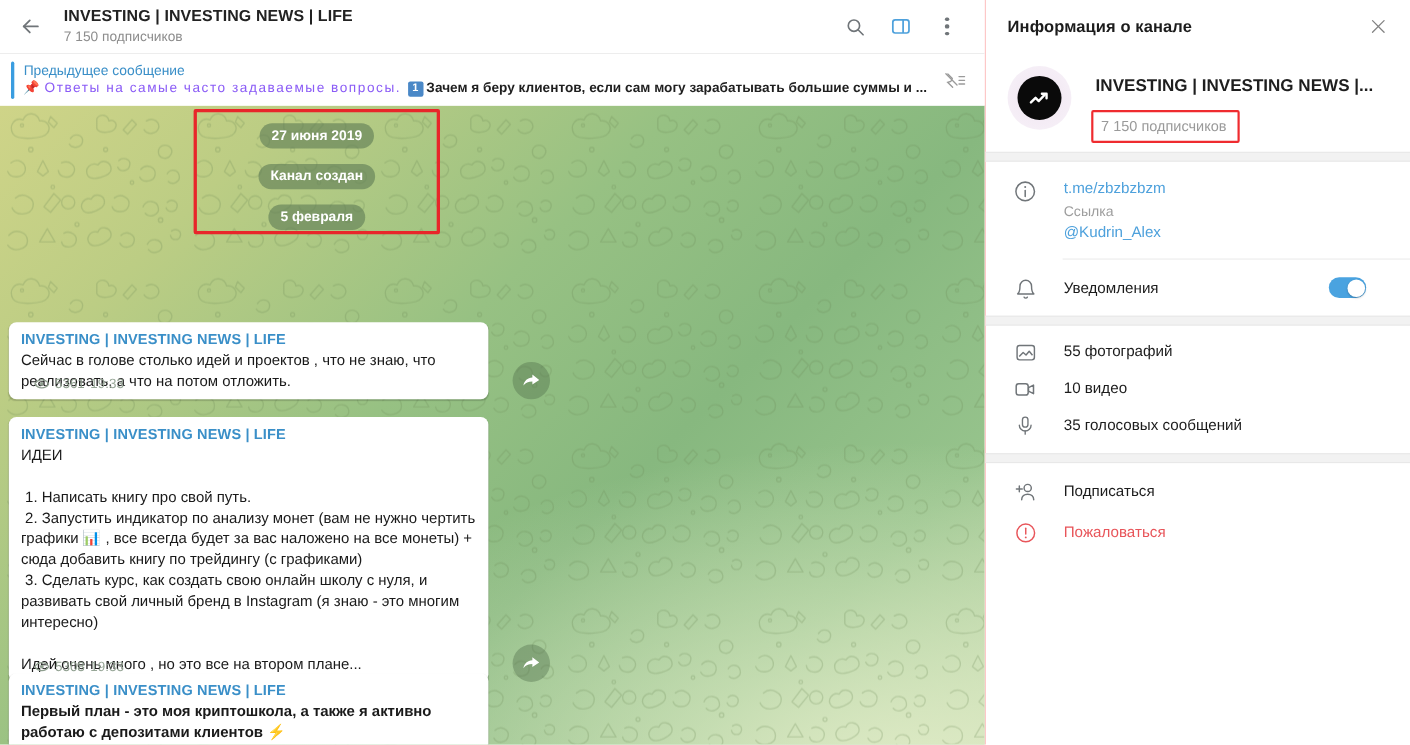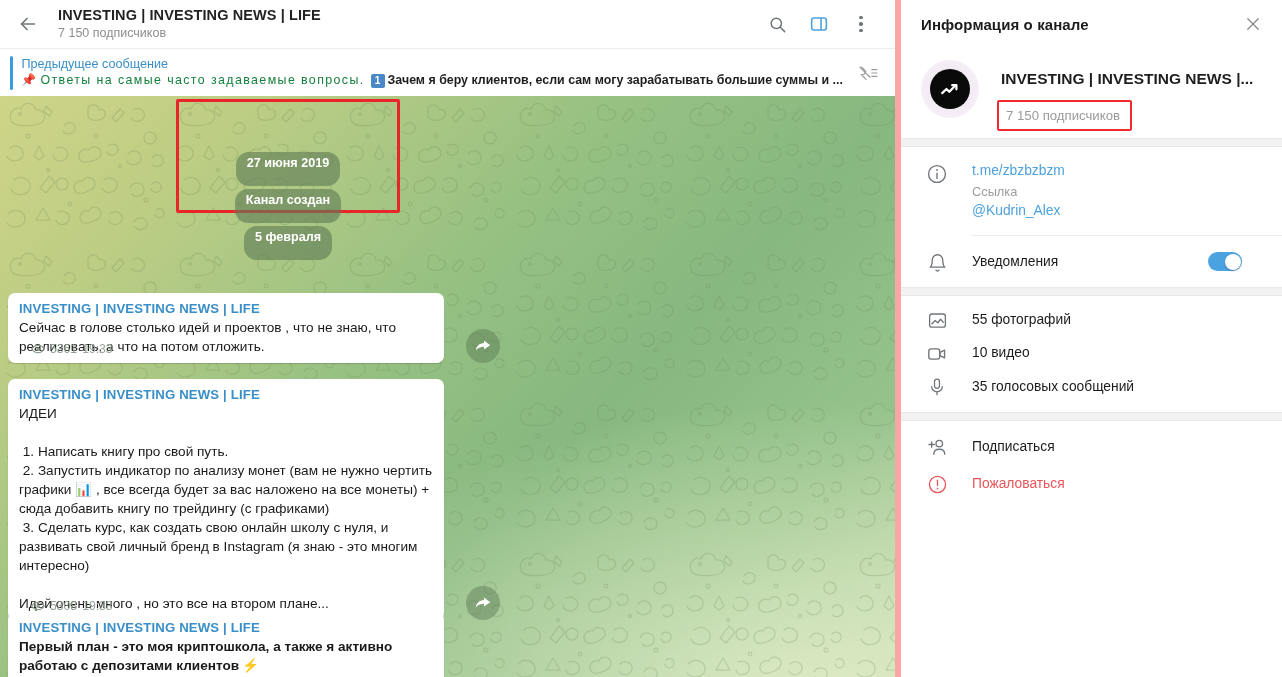--- a/index.html
+++ b/index.html
@@ -29,21 +29,21 @@
 
   
   .pinned-bar {
     height: 48px; flex: 0 0 48px; background: #fff; display: flex; align-items: center;
     padding: 0 10px 0 10px; position: relative; z-index: 4; border-top: 1px solid #ececec;
   }
   .pin-accent { width: 2.5px; height: 34px; background: #3a9de0; border-radius: 2px; flex: 0 0 2.5px; }
   .pin-body { flex: 1 1 auto; padding-left: 9px; min-width: 0; overflow: hidden; }
   .pin-label { font-size: 12.6px; color: #3a8fc8; line-height: 16px; font-weight: 400; }
   .pin-text { font-size: 12.4px; color: #3d3d3d; line-height: 17px; white-space: nowrap; overflow: hidden; display: flex; align-items: center; gap: 0; }
-  .pin-text .grey { color: #15803d; letter-spacing: 1.4px; }
+  .pin-text .grey { color: #8b5cf6; letter-spacing: 1.4px; }
   .pin-text .bold { font-weight: 700; color: #1e1e1e; }
   .numbadge {
     display: inline-flex; align-items: center; justify-content: center;
     width: 14px; height: 14px; background: #4a88c7; color: #fff; font-size: 10px;
     font-weight: 700; border-radius: 2px; margin: 0 3px 0 6px; line-height: 1;
   }
   .pin-right { width: 34px; display: flex; align-items: center; justify-content: center; cursor: pointer; }
 
   
   .msg-area {
@@ -56,22 +56,22 @@
 
   .msg-list { position: absolute; inset: 0; padding: 18px 0 0 8px; }
 
   .date-group { position: absolute; left: 176px; top: 3px; width: 224px; }
   .redbox {
     position: absolute; left: 0; top: 0; width: 224px; height: 114px;
     border: 3px solid #e8262a; border-radius: 2px;
   }
   .pill {
     display: inline-block; background: rgba(96,124,86,.62); color: #fff;
-    font-size: 12.6px; font-weight: 600; padding: 4px 11px 15px; border-radius: 13px;
-    line-height: 15px; white-space: nowrap; margin-top: 40px;
+    font-size: 12.6px; font-weight: 600; padding: 4px 11px 4px; border-radius: 13px;
+    line-height: 15px; white-space: nowrap;
   }
   .pill-row { position: absolute; left: 0; right: 0; text-align: center; }
 
   .bubble-row { position: absolute; left: 8px; display: flex; align-items: flex-end; }
   .bubble {
     background: #fff; border-radius: 7px; padding: 7px 11px 6px 11px;
     box-shadow: 0 1px 1px rgba(0,0,0,.16); position: relative;
     max-width: 436px; min-width: 200px;
   }
   .b-author { color: #3a8fc8; font-size: 13.2px; font-weight: 700; line-height: 18px; letter-spacing: .15px; }
@@ -82,21 +82,21 @@
   .b-meta .time { color: #97a697; }
   .meta-line { display: flex; justify-content: flex-start; align-items: center; margin-top: -17px; }
 
   .fwd-btn {
     width: 34px; height: 34px; border-radius: 50%; background: rgba(75,105,70,.38);
     display: flex; align-items: center; justify-content: center; margin-left: 22px;
     cursor: pointer; flex: 0 0 34px;
   }
 
   
-  .rp { width: 387px; height: 677px; background: #fff; border-left: 6px solid #fca5a5; display: flex; flex-direction: column; }
+  .rp { width: 387px; height: 677px; background: #fff; border-left: 1px solid #fca5a5; display: flex; flex-direction: column; }
   .rp-header { height: 48px; flex: 0 0 48px; display: flex; align-items: center; padding: 0 14px 0 20px; }
   .rp-title { flex: 1 1 auto; font-size: 15px; font-weight: 700; color: #1c1c1c; letter-spacing: .1px; }
   .rp-close { width: 30px; height: 30px; display: flex; align-items: center; justify-content: center; cursor: pointer; }
 
   .rp-profile { display: flex; align-items: center; padding: 12px 20px 20px 20px; position: relative; }
   .avatar {
     width: 58px; height: 58px; border-radius: 50%; flex: 0 0 58px;
     background: radial-gradient(circle at 50% 50%, #efe4f0 0%, #f4ecf5 55%, #f8f3f9 100%);
     display: flex; align-items: center; justify-content: center;
   }

